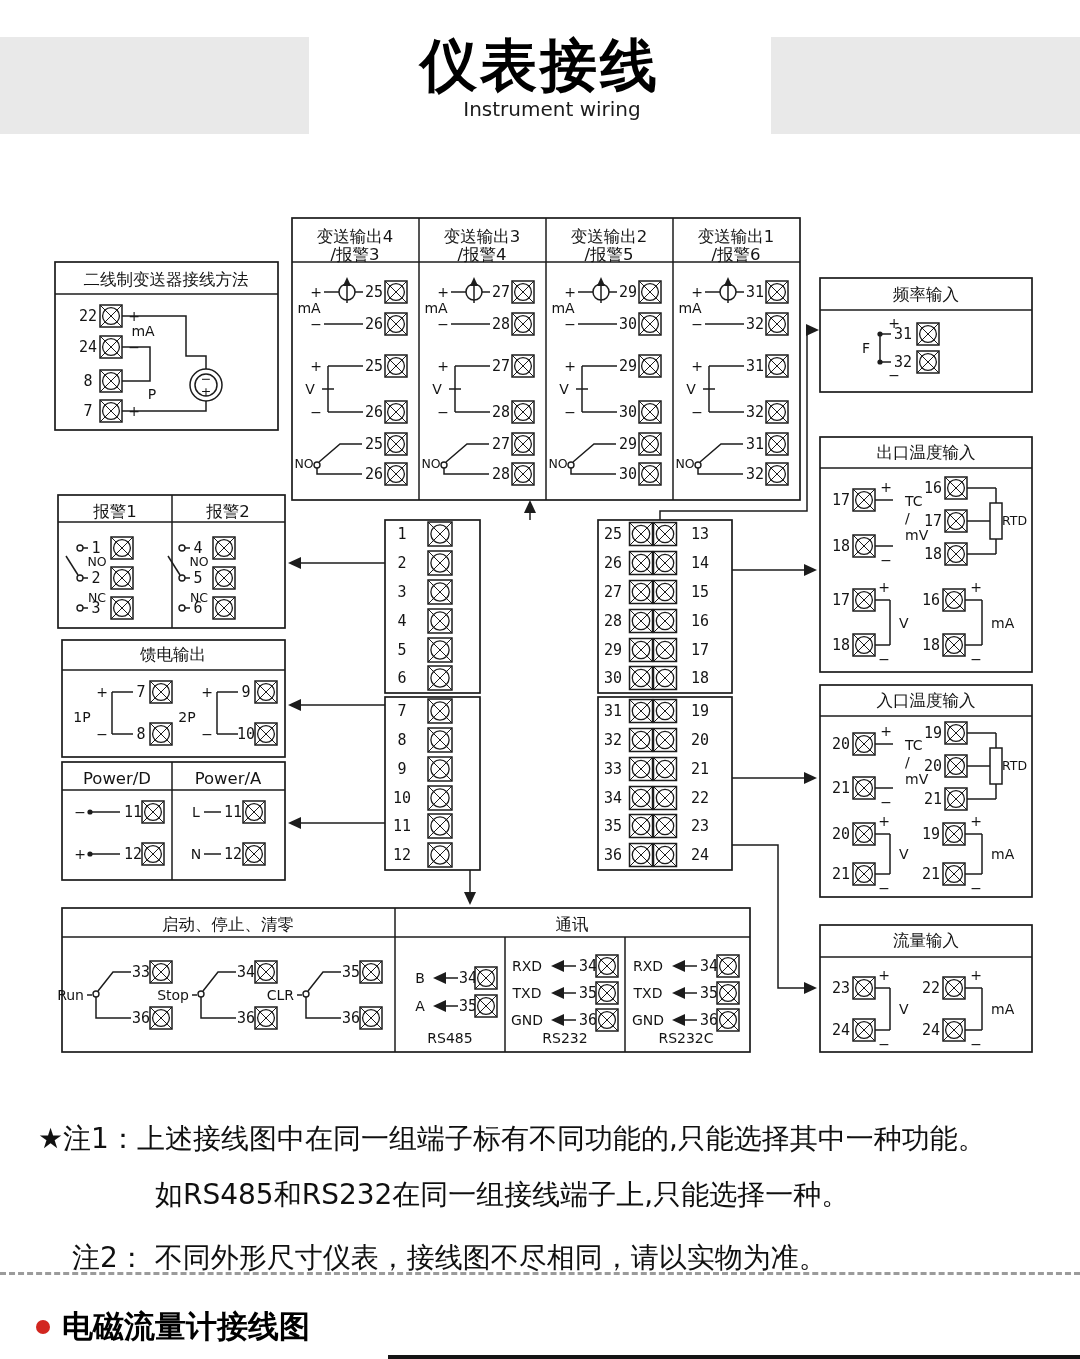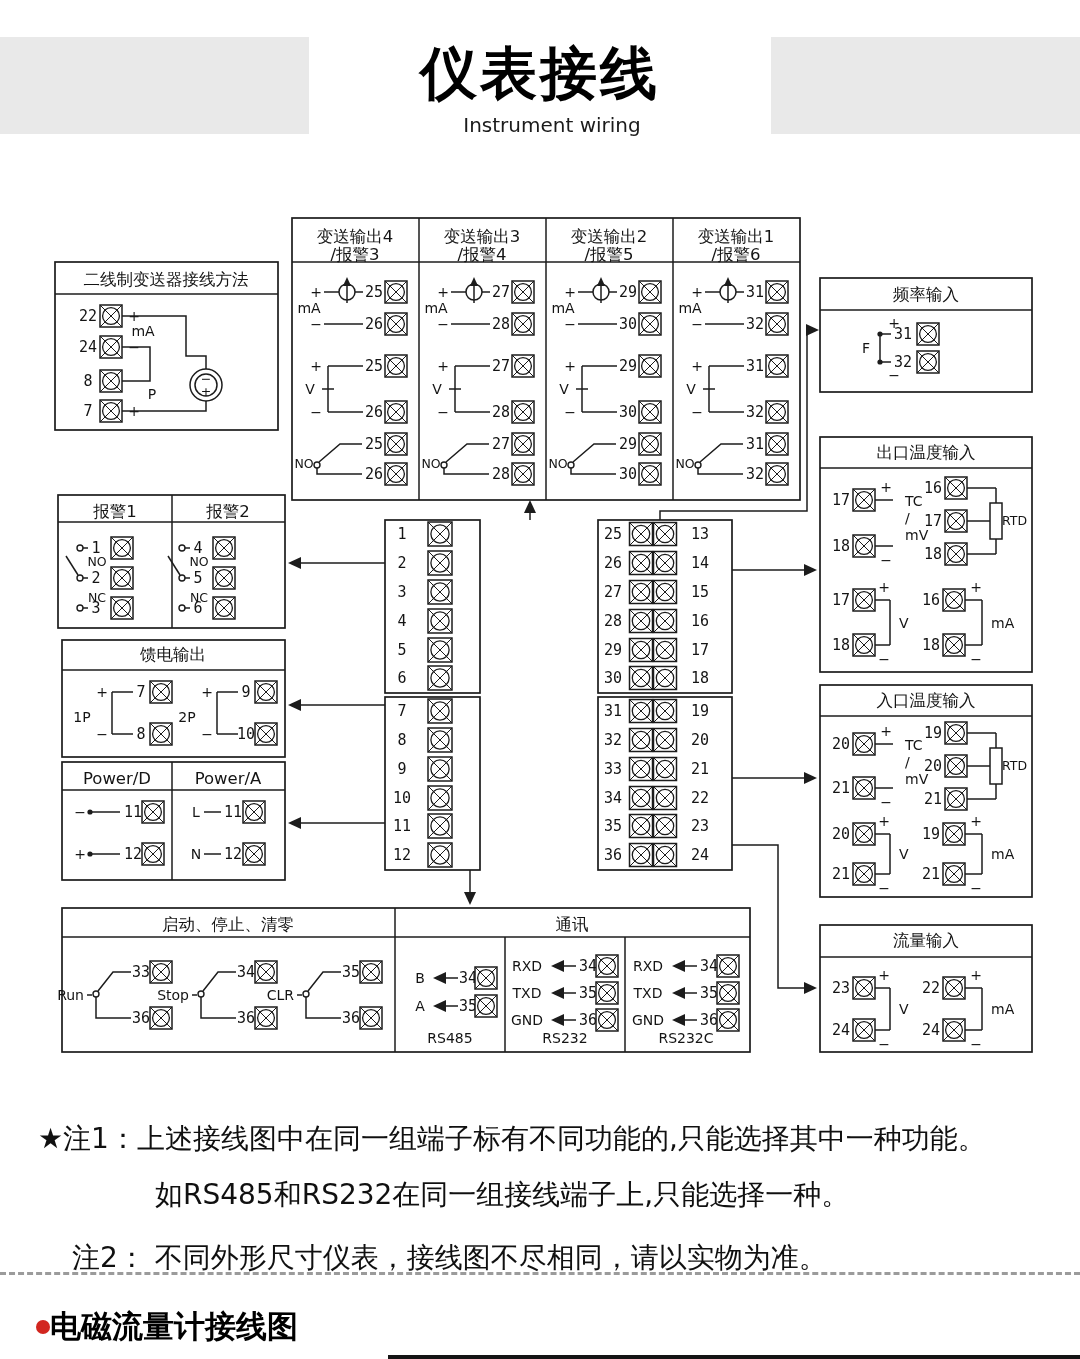--- a/index.html
+++ b/index.html
@@ -2,21 +2,21 @@
 <html><head>
 <meta charset="utf-8">
 <style>
   html,body{margin:0;padding:0;background:#fff;}
   .page{position:relative;width:1080px;height:1359px;background:#fff;overflow:hidden;
         font-family:"DejaVu Sans","Liberation Sans",sans-serif;color:#111;}
   
   .hbar{position:absolute;top:37px;height:97px;width:309px;background:#e9e9e9;}
   .hbar.left{left:0}.hbar.right{right:0}
   .htitle{position:absolute;top:26px;left:0;width:100%;text-align:center;}
-  .htitle h1{margin:16px;font-size:57px;font-weight:900;letter-spacing:3px;color:#000;line-height:1.1;}
+  .htitle h1{margin:8px;font-size:57px;font-weight:900;letter-spacing:3px;color:#000;line-height:1.1;}
   .htitle .subtitle{margin-top:-8px;font-size:20px;color:#1b1b1b;padding-left:24px;}
   
   .diagram-layer{position:absolute;inset:0;}
   svg text{font-family:"DejaVu Sans","Liberation Sans",sans-serif;fill:#141414;}
   .bx{fill:none;stroke:#1c1c1c;stroke-width:1.7;}
   .w{fill:none;stroke:#1c1c1c;stroke-width:1.5;}
   .cir{fill:none;stroke:#1c1c1c;stroke-width:1.5;}
   .tq{fill:#fff;stroke:#1c1c1c;stroke-width:1.5;}
   .td{stroke:#1c1c1c;stroke-width:1;}
   .tc{fill:none;stroke:#1c1c1c;stroke-width:1.3;}
@@ -26,21 +26,21 @@
   .lb{font-size:14px;}
   .sm{font-size:12.5px;}
   .num{font-size:15px;font-family:"DejaVu Sans Mono","Liberation Mono",monospace;}
   .ttl{font-size:16.5px;}
   
   .note{position:absolute;font-size:28px;line-height:1.2;white-space:nowrap;color:#101010;}
   .note1{top:1094px;left:38px;text-align:center;}
   .note1b{top:1150px;left:155px;}
   .note2{top:1205px;left:72px;margin-top:36px;}
   .dashline{position:absolute;top:1272px;left:0;width:1080px;border-top:3px dashed #9b9b9b;}
-  .footer-line{position:absolute;top:1306px;left:36px;display:flex;align-items:center;gap:0;}
+  .footer-line{position:absolute;top:1306px;left:36px;display:flex;align-items:center;gap:12px;}
   .bullet{width:14px;height:14px;border-radius:50%;background:#d2261f;flex:0 0 auto;}
   .footer-title{font-size:31px;font-weight:700;color:#000;}
   .bottom-rule{position:absolute;left:388px;right:0;bottom:0;height:4px;background:#151515;}
 </style>
 </head>
 <body>
 
 <div class="page">
 
   <div class="diagram-layer">

